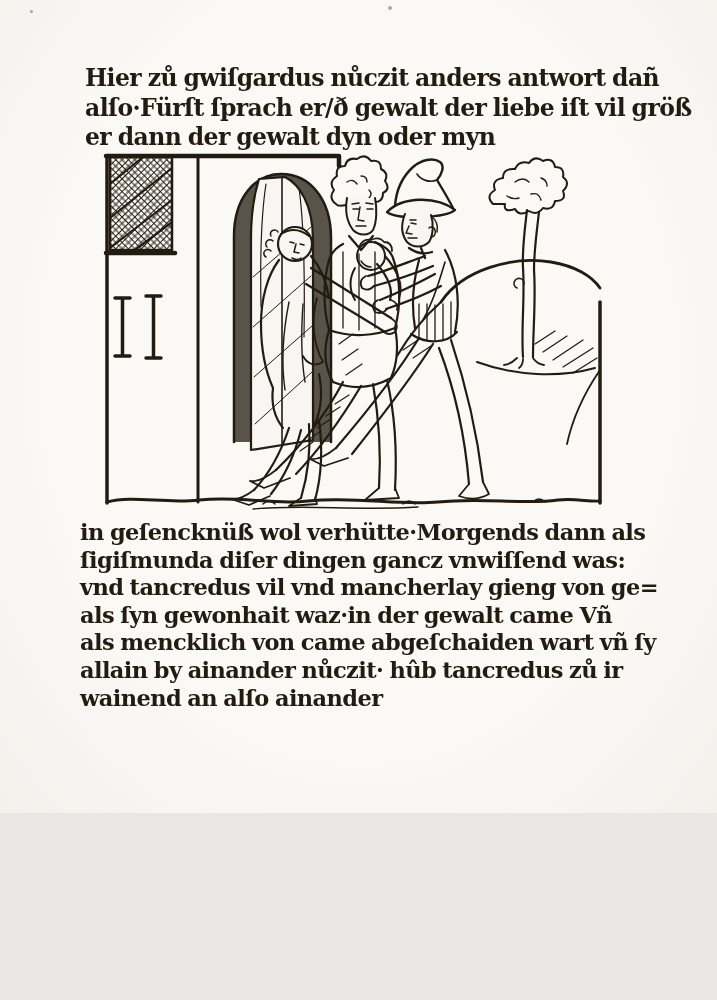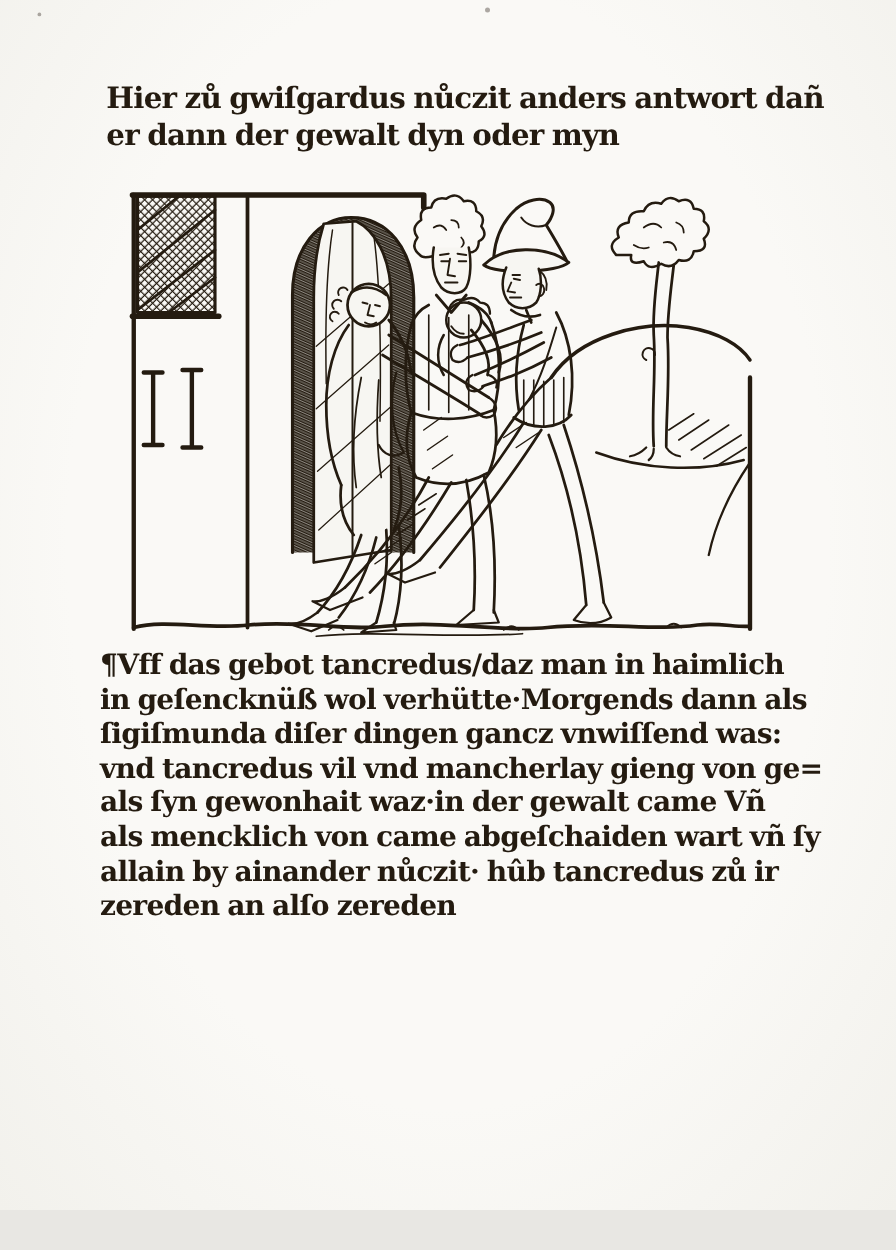--- a/index.html
+++ b/index.html
@@ -1,18 +1,18 @@
 <!DOCTYPE html>
 <html><head>
 <meta charset="utf-8">
 <style>
   html,body{margin:0;padding:0;background:#e8e7e3;}
   .page{
     position:relative;
-    width:717px;height:968px;
+    width:717px;height:813px;
     margin:0 auto;
     background:#f7f6f2;
     background:radial-gradient(ellipse at 50% 45%, #faf9f6 60%, #f2f1ec 100%);
     overflow:hidden;
     font-family:"DejaVu Serif", serif;
     color:#241b10;
   }
   .speck{position:absolute;border-radius:50%;background:#6b655c;opacity:.55;}
   .text-block{position:absolute;font-weight:700;letter-spacing:-0.6px;word-spacing:-1px;white-space:nowrap;}
   .text-block .line{display:block;}
@@ -24,20 +24,21 @@
 </head>
 <body>
 
 <div class="page">
 
   <div class="speck" style="left:388px;top:6px;width:4px;height:4px;"></div>
   <div class="speck" style="left:30px;top:10px;width:3px;height:3px;"></div>
 
   <div class="text-block top-block">
     <span class="line">Hier zů gwiſgardus nůczit anders antwort dañ</span>
+    <span class="line">alſo·Fürſt ſprach er/ð gewalt der liebe iſt vil größ</span>
     <span class="line">er dann der gewalt dyn oder myn</span>
   </div>
 
   <div class="woodcut" aria-label="Woodcut: two captors seize a bowed prisoner before an arched doorway of a tiled-roof house while a figure emerges from the door; at right a slender tree grows from a hatched mound">
     <svg viewBox="0 0 510 365" width="510" height="365" stroke="#241b10" fill="none" stroke-linecap="round" stroke-linejoin="round">
       <defs>
         <pattern id="pRoof" patternUnits="userSpaceOnUse" width="9" height="9" patternTransform="rotate(45)">
           <path d="M0,1 H9 M0,5.5 H9 M1,0 V9 M5.5,0 V9" stroke="#241b10" stroke-width="1"></path>
         </pattern>
         <pattern id="pDark" patternUnits="userSpaceOnUse" width="4" height="4" patternTransform="rotate(24)">
@@ -158,23 +159,22 @@
         <path d="M366,332 L356,344 q16,6 30,-2 L380,330" stroke-width="1.8"></path>
       </g>
 
       <g stroke-width="1.4">
         <path d="M160,352 q6,-6 12,0 M300,352 q6,-6 12,0 M430,350 q6,-6 12,0"></path>
       </g>
     </svg>
   </div>
 
   <div class="text-block bottom-block">
-    <span class="line">¶Vff das gebot tancredus/daz man in haimlich</span>
     <span class="line">in geſencknüß wol verhütte·Morgends dann als</span>
     <span class="line">ſigiſmunda diſer dingen gancz vnwiſſend was:</span>
     <span class="line">vnd tancredus vil vnd mancherlay gieng von ge=</span>
     <span class="line">als ſyn gewonhait waz·in der gewalt came Vñ</span>
     <span class="line">als mencklich von came abgeſchaiden wart vñ ſy</span>
     <span class="line">allain by ainander nůczit· hûb tancredus zů ir</span>
-    <span class="line">zereden an alſo zereden</span>
+    <span class="line">wainend an alſo ainander</span>
   </div>
 
 </div>
 
 </body></html>

